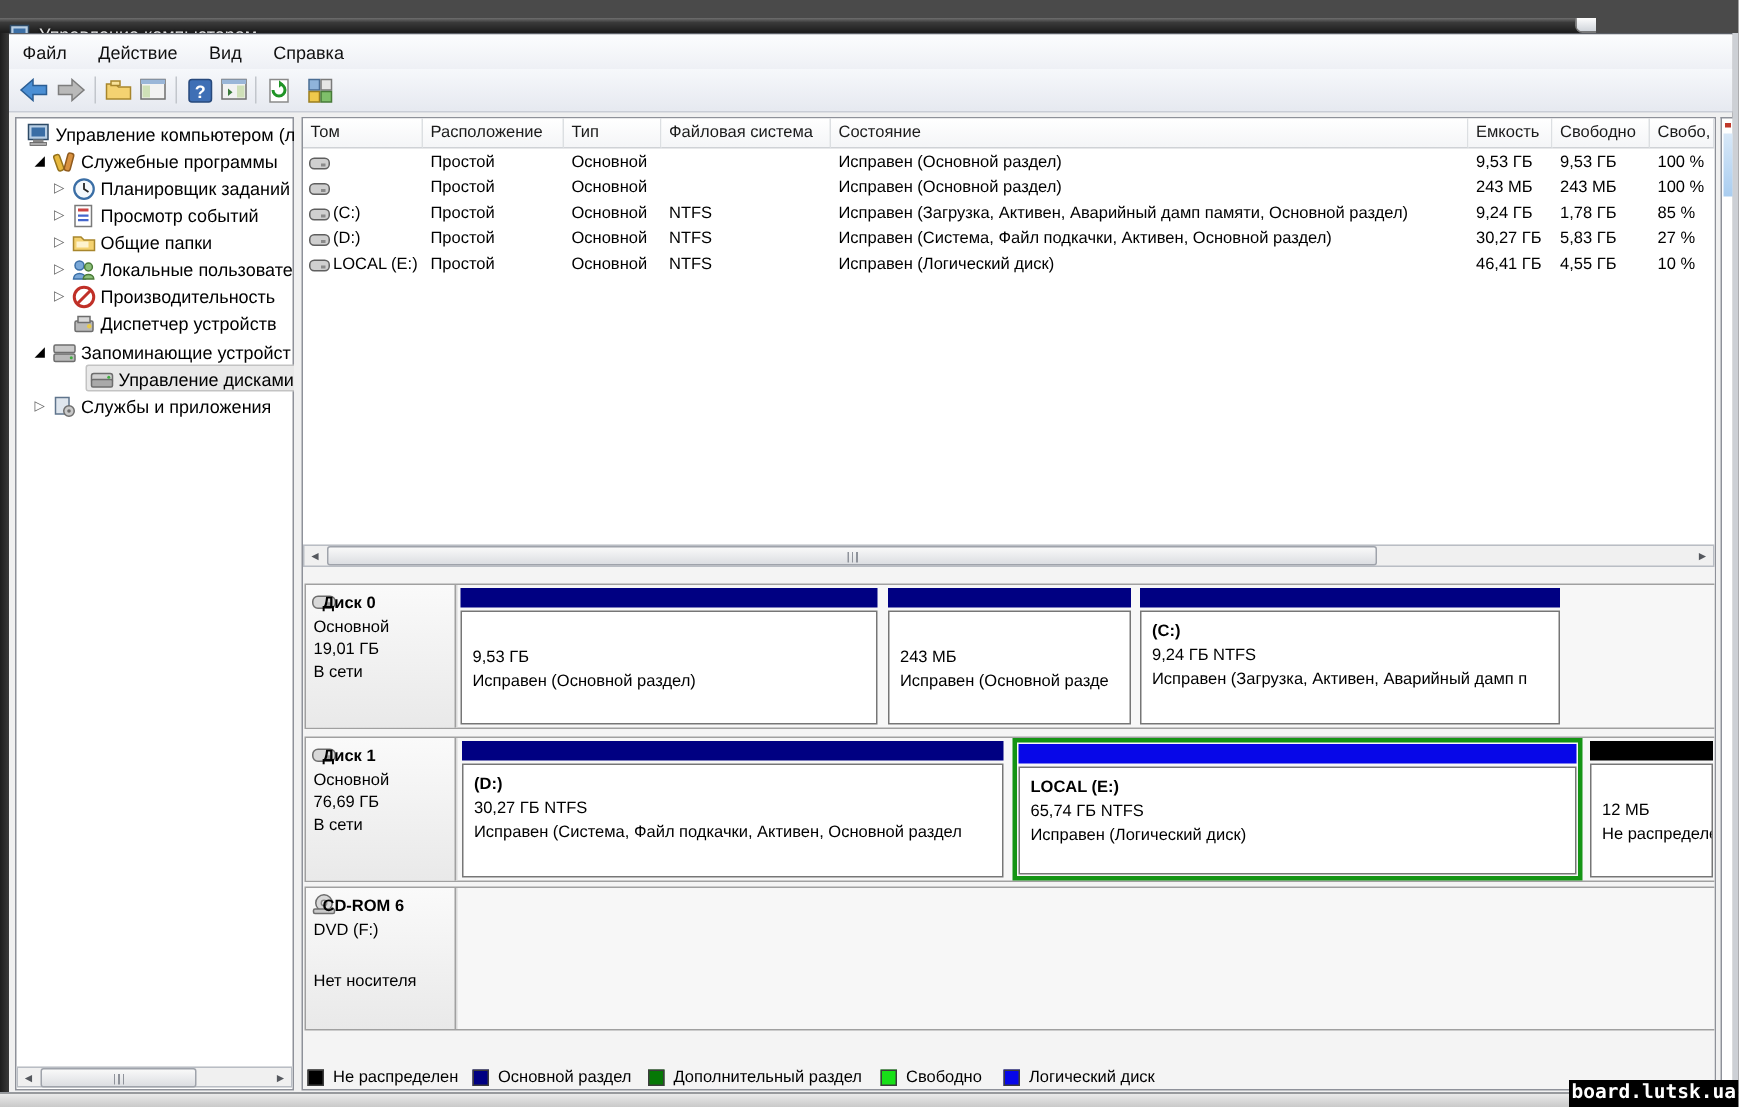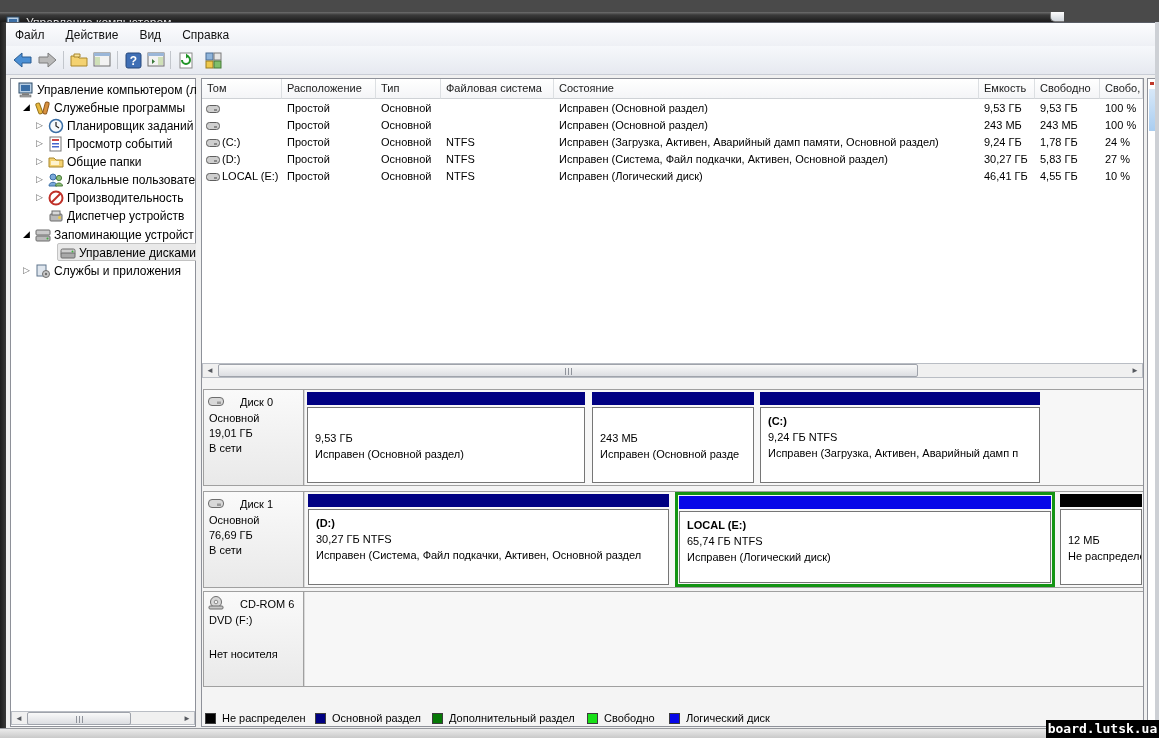--- a/index.html
+++ b/index.html
@@ -27,21 +27,21 @@
 .tsel{position:absolute;background:#e9e9e9;border:1px solid #c3c3c3;border-radius:2px}
 .vhead{position:absolute;top:0;height:20px;background:linear-gradient(#ffffff,#f4f5f7);border-right:1px solid #dcdfe2;border-bottom:1px solid #cfd2d6;font-size:11px;color:#1a1a1a;padding:3px 0 0 5px;white-space:nowrap;overflow:hidden}
 .vrow{position:absolute;left:0;width:941px;height:17px}
 .vcell{position:absolute;top:2px;font-size:11px;color:#000;white-space:nowrap;overflow:hidden}
 .sb{position:absolute;background:#f0f0f0;border:1px solid #b9bdc4}
 .sbarrow{position:absolute;top:0;width:14px;height:13px;color:#55585e;font-size:8px;text-align:center;line-height:13px}
 .sbthumb{position:absolute;top:0px;height:13px;background:linear-gradient(#f9f9f9,#dcdee2);border:1px solid #9fa3ab;border-radius:2px}
 .grip{position:absolute;top:3px;width:8px;height:7px;background:repeating-linear-gradient(90deg,#8f939b 0 1px,transparent 1px 3px)}
 .diskrow{position:absolute;left:1px;width:941px;background:#f7f7f7;border:1px solid #a0a0a0}
 .disklabel{position:absolute;left:0;top:0;width:100px;height:100%;background:linear-gradient(#fafafa,#e9e9e9);border-right:1px solid #a0a0a0;box-shadow:1px 0 0 #d9d9d9}
-.dl-name{position:absolute;left:36px;top:6px;font-weight:normal;font-size:11px;white-space:nowrap}
+.dl-name{position:absolute;left:11px;top:6px;font-weight:bold;font-size:11px;white-space:nowrap}
 .dl-line{position:absolute;left:5px;font-size:11px;white-space:nowrap}
 .part{position:absolute;top:0;height:100%}
 .pbar{position:absolute;left:2px;right:2px;top:2px;height:13px}
 .pbody{position:absolute;left:2px;right:2px;top:17px;bottom:2px;background:#fff;border:1px solid #767676;overflow:hidden}
 .pname{font-weight:bold;padding-left:3px;white-space:pre}
 .pline{font-size:11px;white-space:nowrap;padding-left:7px;line-height:16px}
 .legsq{position:absolute;top:1px;width:11px;height:11px;border:1px solid #3c3c3c}
 .leglabel{position:absolute;top:0;font-size:11px;white-space:nowrap}
 .wm{position:absolute;left:1046px;top:720px;width:113px;height:18px;background:#000;color:#fff;font-family:"DejaVu Sans Mono",monospace;font-weight:bold;font-size:13px;text-align:center;line-height:18px}
 </style>
@@ -295,21 +295,21 @@
           <rect x="0.5" y="1.5" width="13" height="7" rx="3" fill="#cfcfcf" stroke="#5f5f5f"></rect>
           <rect x="8" y="5" width="3" height="2" fill="#8a8a8a"></rect>
         </svg>
       <span class="vcell" style="left:20px;width:60px">(C:)</span>
       <span class="vcell" style="left:85px">Простой</span>
       <span class="vcell" style="left:179px">Основной</span>
       <span class="vcell" style="left:244px">NTFS</span>
       <span class="vcell" style="left:357px;width:418px">Исправен (Загрузка, Активен, Аварийный дамп памяти, Основной раздел)</span>
       <span class="vcell" style="left:782px">9,24 ГБ</span>
       <span class="vcell" style="left:838px">1,78 ГБ</span>
-      <span class="vcell" style="left:903px">24 %</span>
+      <span class="vcell" style="left:903px">85 %</span>
     </div>
     <div class="vrow" style="top:72px">
       <svg class="abs" style="left:4px;top:4px" width="14" height="10">
           <rect x="0.5" y="1.5" width="13" height="7" rx="3" fill="#cfcfcf" stroke="#5f5f5f"></rect>
           <rect x="8" y="5" width="3" height="2" fill="#8a8a8a"></rect>
         </svg>
       <span class="vcell" style="left:20px;width:60px">(D:)</span>
       <span class="vcell" style="left:85px">Простой</span>
       <span class="vcell" style="left:179px">Основной</span>
       <span class="vcell" style="left:244px">NTFS</span>

